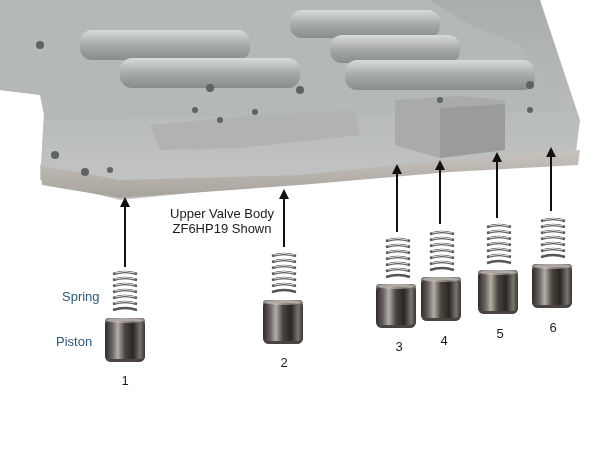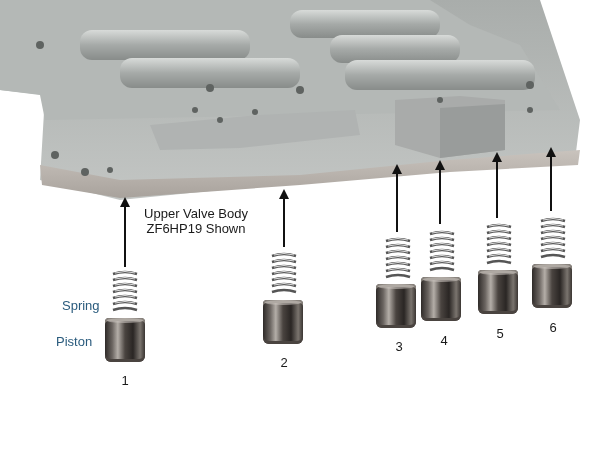--- a/index.html
+++ b/index.html
@@ -1,18 +1,18 @@
 <!DOCTYPE html>
 <html><head>
 <meta charset="utf-8">
 <style>
   html,body{margin:0;padding:0;background:#ffffff;}
   #stage{position:relative;width:600px;height:464px;overflow:hidden;background:#ffffff;font-family:"Liberation Sans",sans-serif;}
   .body-svg{position:absolute;left:0;top:0;}
-  .title{position:absolute;left:136px;top:206px;width:120px;text-align:center;color:#1a1a1a;font-size:13px;line-height:15px;}
+  .title{position:absolute;left:162px;top:206px;width:120px;text-align:center;color:#1a1a1a;font-size:13px;line-height:15px;}
   .side-label{position:absolute;color:#2a5b7d;font-size:13px;}
   .num{position:absolute;font-size:13px;color:#1a1a1a;width:20px;text-align:center;}
   .arrow{position:absolute;width:2px;background:#111;}
   .arrow::before{content:"";position:absolute;left:-4px;top:-8px;border-left:5px solid transparent;border-right:5px solid transparent;border-bottom:10px solid #111;}
   .spring{position:absolute;width:30px;height:42px;}
   .piston{position:absolute;width:40px;height:44px;border-radius:4px 4px 6px 6px;
     background:linear-gradient(90deg,#2e2a28 0%,#6a6460 18%,#b4aea8 32%,#4a4440 50%,#2a2624 70%,#7a746e 88%,#3a3532 100%);
     box-shadow:inset 0 3px 0 #8a847e, inset 0 -3px 0 #4a4440;}
   .piston::before{content:"";position:absolute;left:2px;right:2px;top:0;height:5px;border-radius:50%;background:#c8c2bc;opacity:.6;}
 </style>
@@ -68,21 +68,21 @@
         <circle cx="530" cy="110" r="3"></circle>
         <circle cx="110" cy="170" r="3"></circle>
     </g>
   </svg>
 
   <div class="title">
     <div>Upper Valve Body</div>
     <div>ZF6HP19 Shown</div>
   </div>
 
-  <div class="side-label" style="left:62px;top:298px;">Spring</div>
+  <div class="side-label" style="left:62px;top:289px;">Spring</div>
   <div class="side-label" style="left:56px;top:334px;text-align:center;">Piston</div>
 
   <div class="arrow" style="left:124px;top:205px;height:62px;"></div>
   <div class="arrow" style="left:283px;top:197px;height:50px;"></div>
   <div class="arrow" style="left:396px;top:172px;height:60px;"></div>
   <div class="arrow" style="left:439px;top:168px;height:56px;"></div>
   <div class="arrow" style="left:496px;top:160px;height:58px;"></div>
   <div class="arrow" style="left:550px;top:155px;height:56px;"></div>
 
   <svg class="spring" style="left:110px;top:270px;" viewBox="0 0 30 42">

